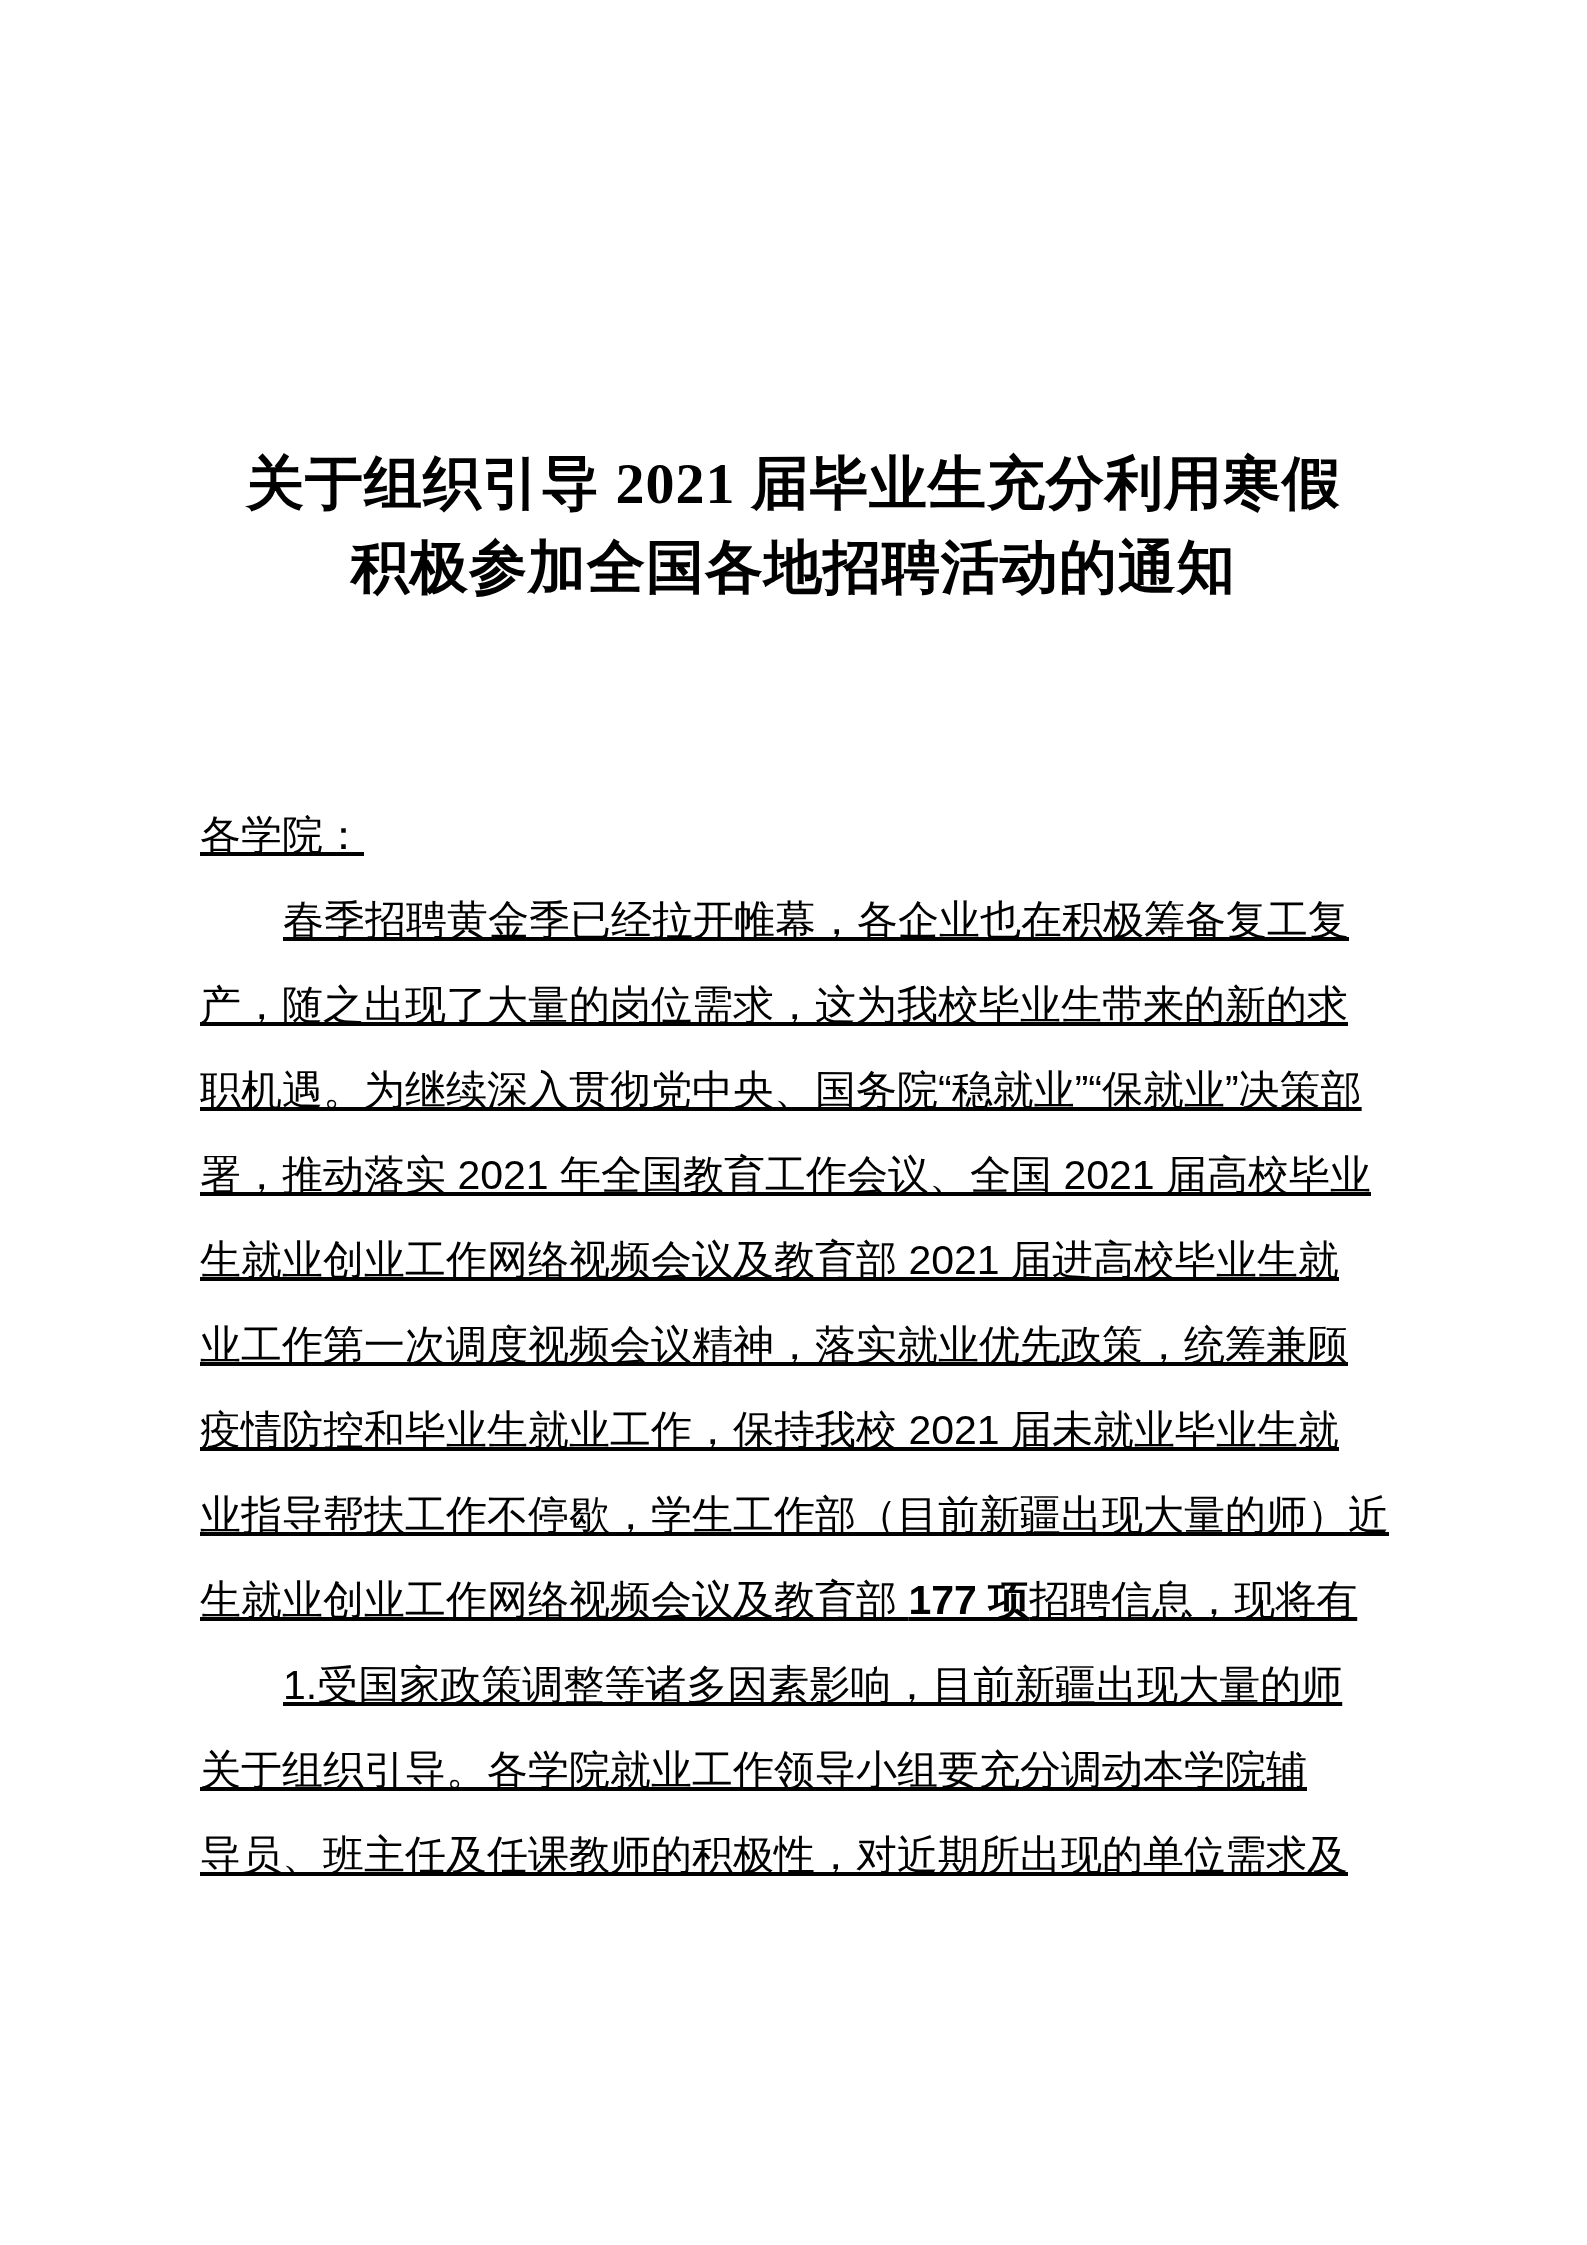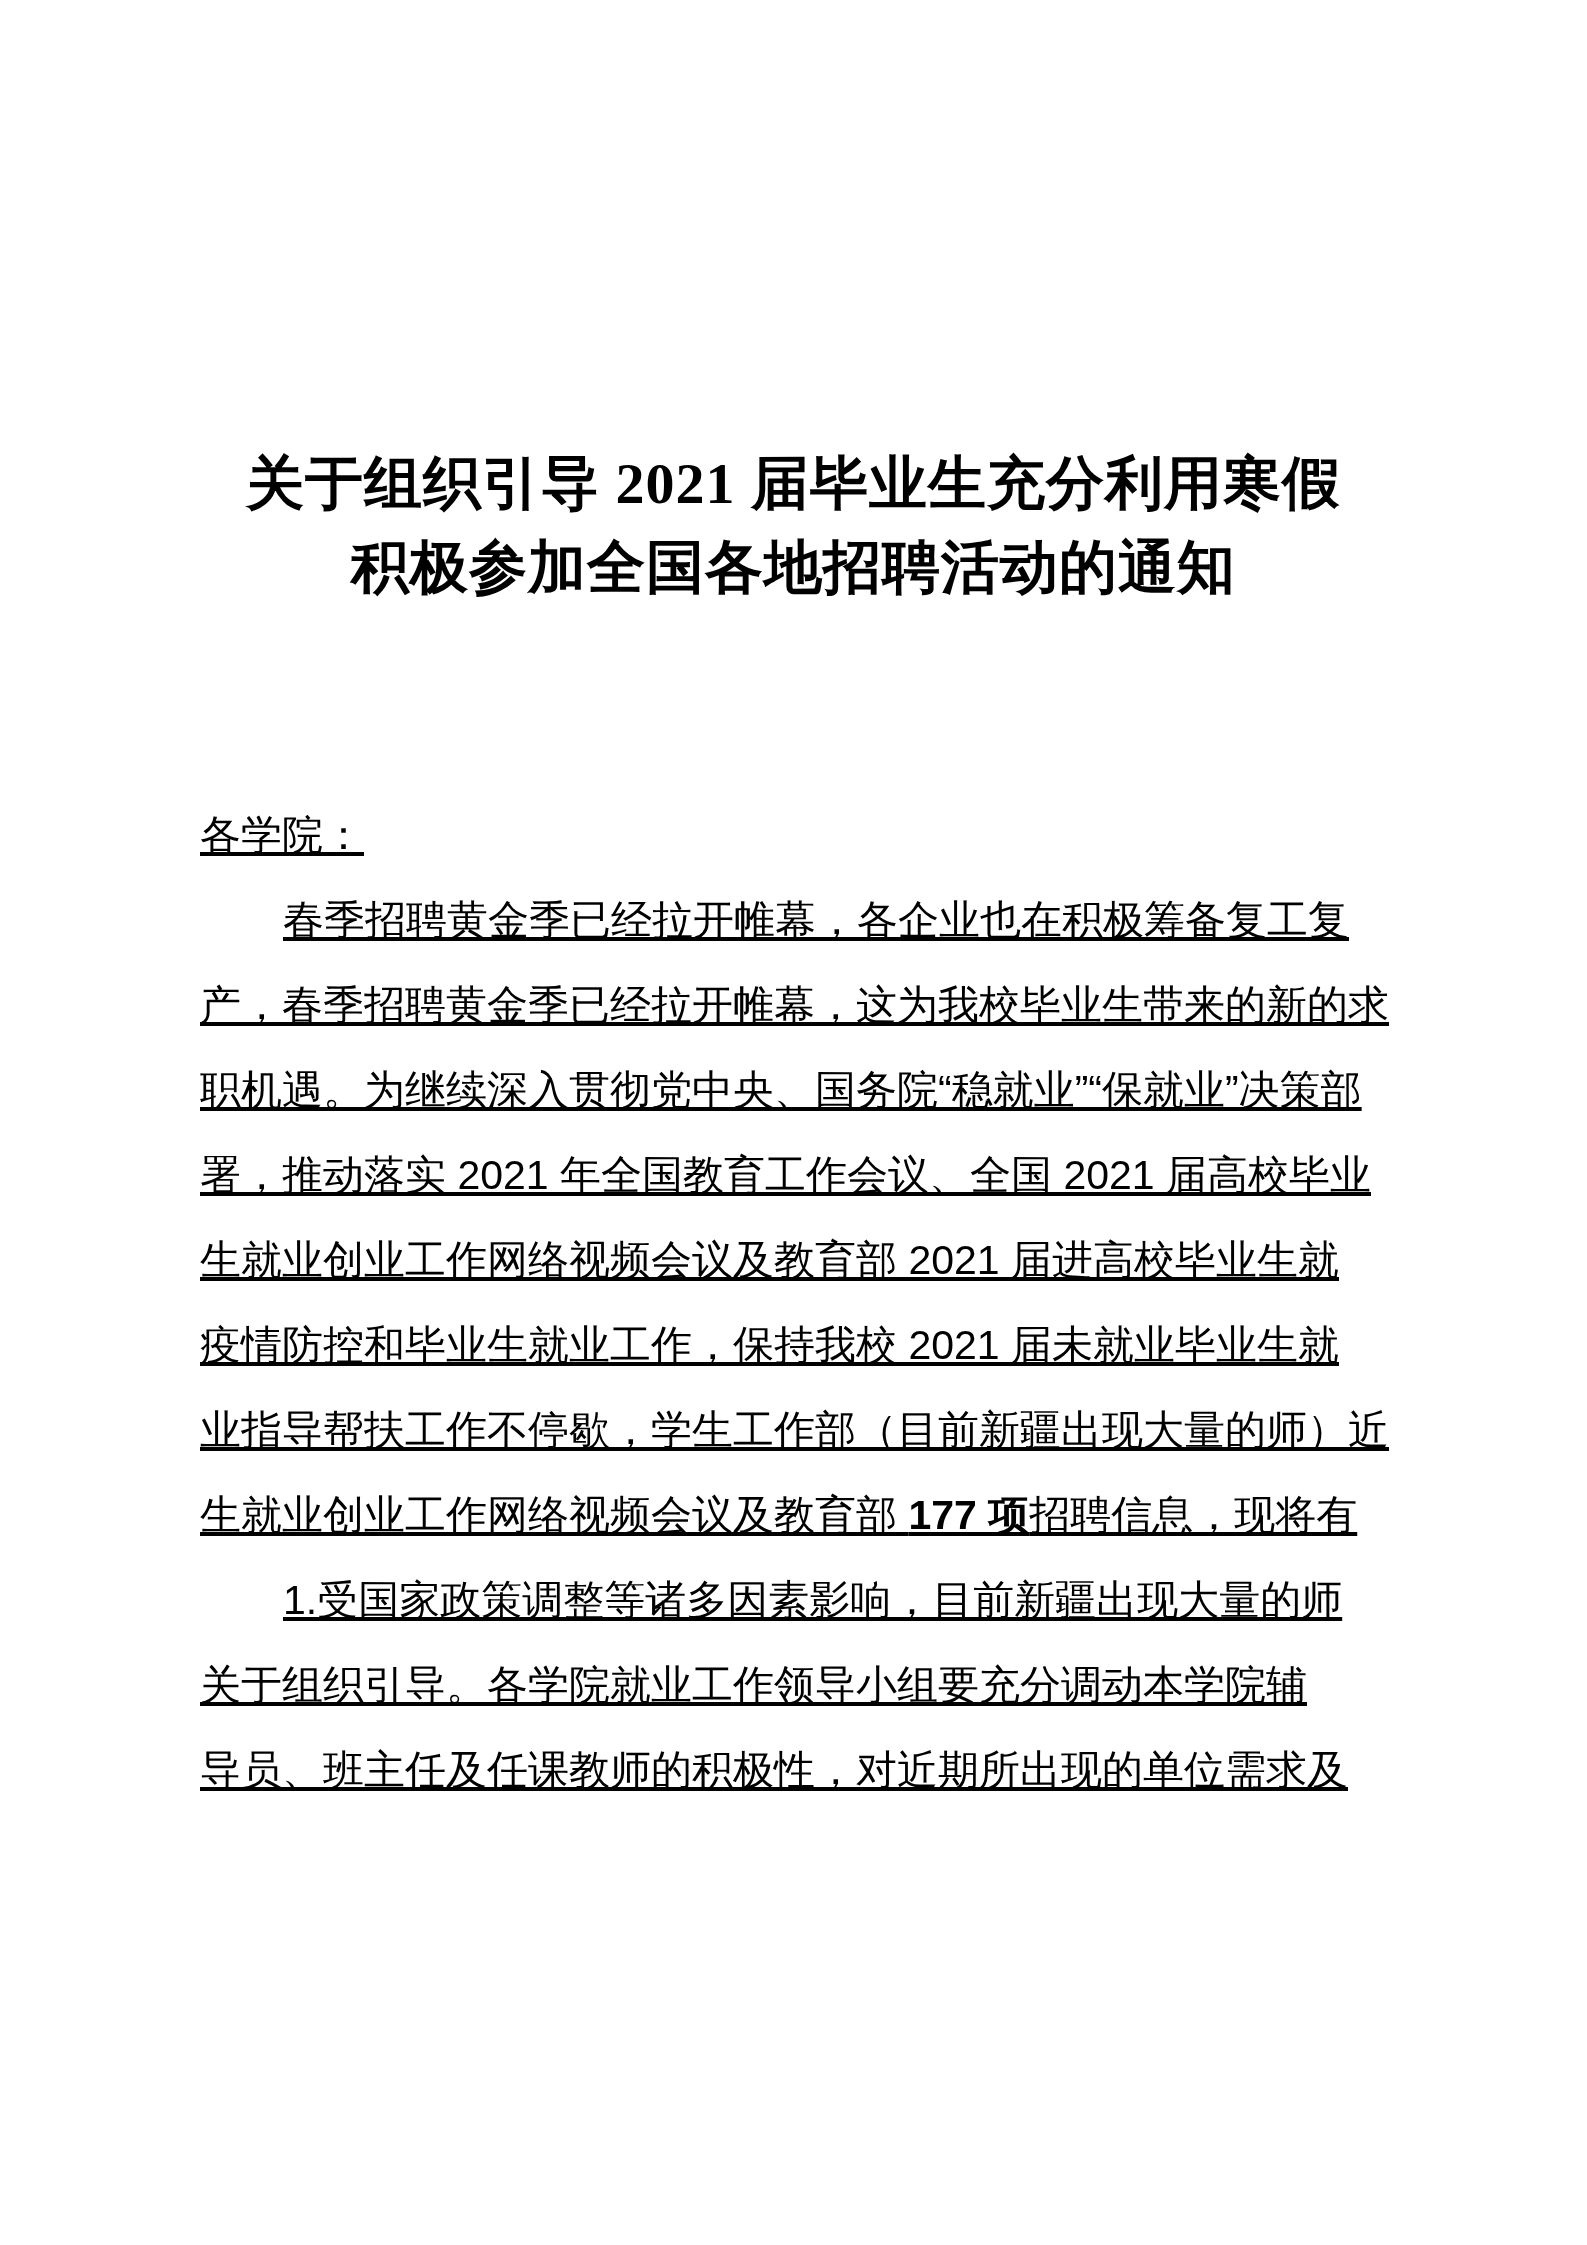--- a/index.html
+++ b/index.html
@@ -63,24 +63,25 @@
 
   <h1 class="doc-title">
     <div class="title-line">关于组织引导 2021 届毕业生充分利用寒假</div>
     <div class="title-line">积极参加全国各地招聘活动的通知</div>
   </h1>
 
   <div class="doc-body">
     <div class="line">各学院：</div>
 
     <div class="line indent">春季招聘黄金季已经拉开帷幕，各企业也在积极筹备复工复</div>
-    <div class="line">产，春季招聘黄金季已经拉开帷幕，这为我校毕业生带来的新的求</div>
+    <div class="line">产，随之出现了大量的岗位需求，这为我校毕业生带来的新的求</div>
     <div class="line">职机遇。为继续深入贯彻党中央、国务院“稳就业”“保就业”决策部</div>
     <div class="line">署，推动落实 2021 年全国教育工作会议、全国 2021 届高校毕业</div>
     <div class="line">生就业创业工作网络视频会议及教育部 2021 届进高校毕业生就</div>
+    <div class="line">业工作第一次调度视频会议精神，落实就业优先政策，统筹兼顾</div>
     <div class="line">疫情防控和毕业生就业工作，保持我校 2021 届未就业毕业生就</div>
     <div class="line">业指导帮扶工作不停歇，学生工作部（目前新疆出现大量的师）近</div>
     <div class="line">
       <span>生就业创业工作网络视频会议及教育部 </span><span class="bold-seg">177 项</span><span>招聘信息，现将有</span>
     </div>
 
     <div class="line indent">1.受国家政策调整等诸多因素影响，目前新疆出现大量的师</div>
     <div class="line">关于组织引导。各学院就业工作领导小组要充分调动本学院辅</div>
     <div class="line">导员、班主任及任课教师的积极性，对近期所出现的单位需求及</div>
   </div>

